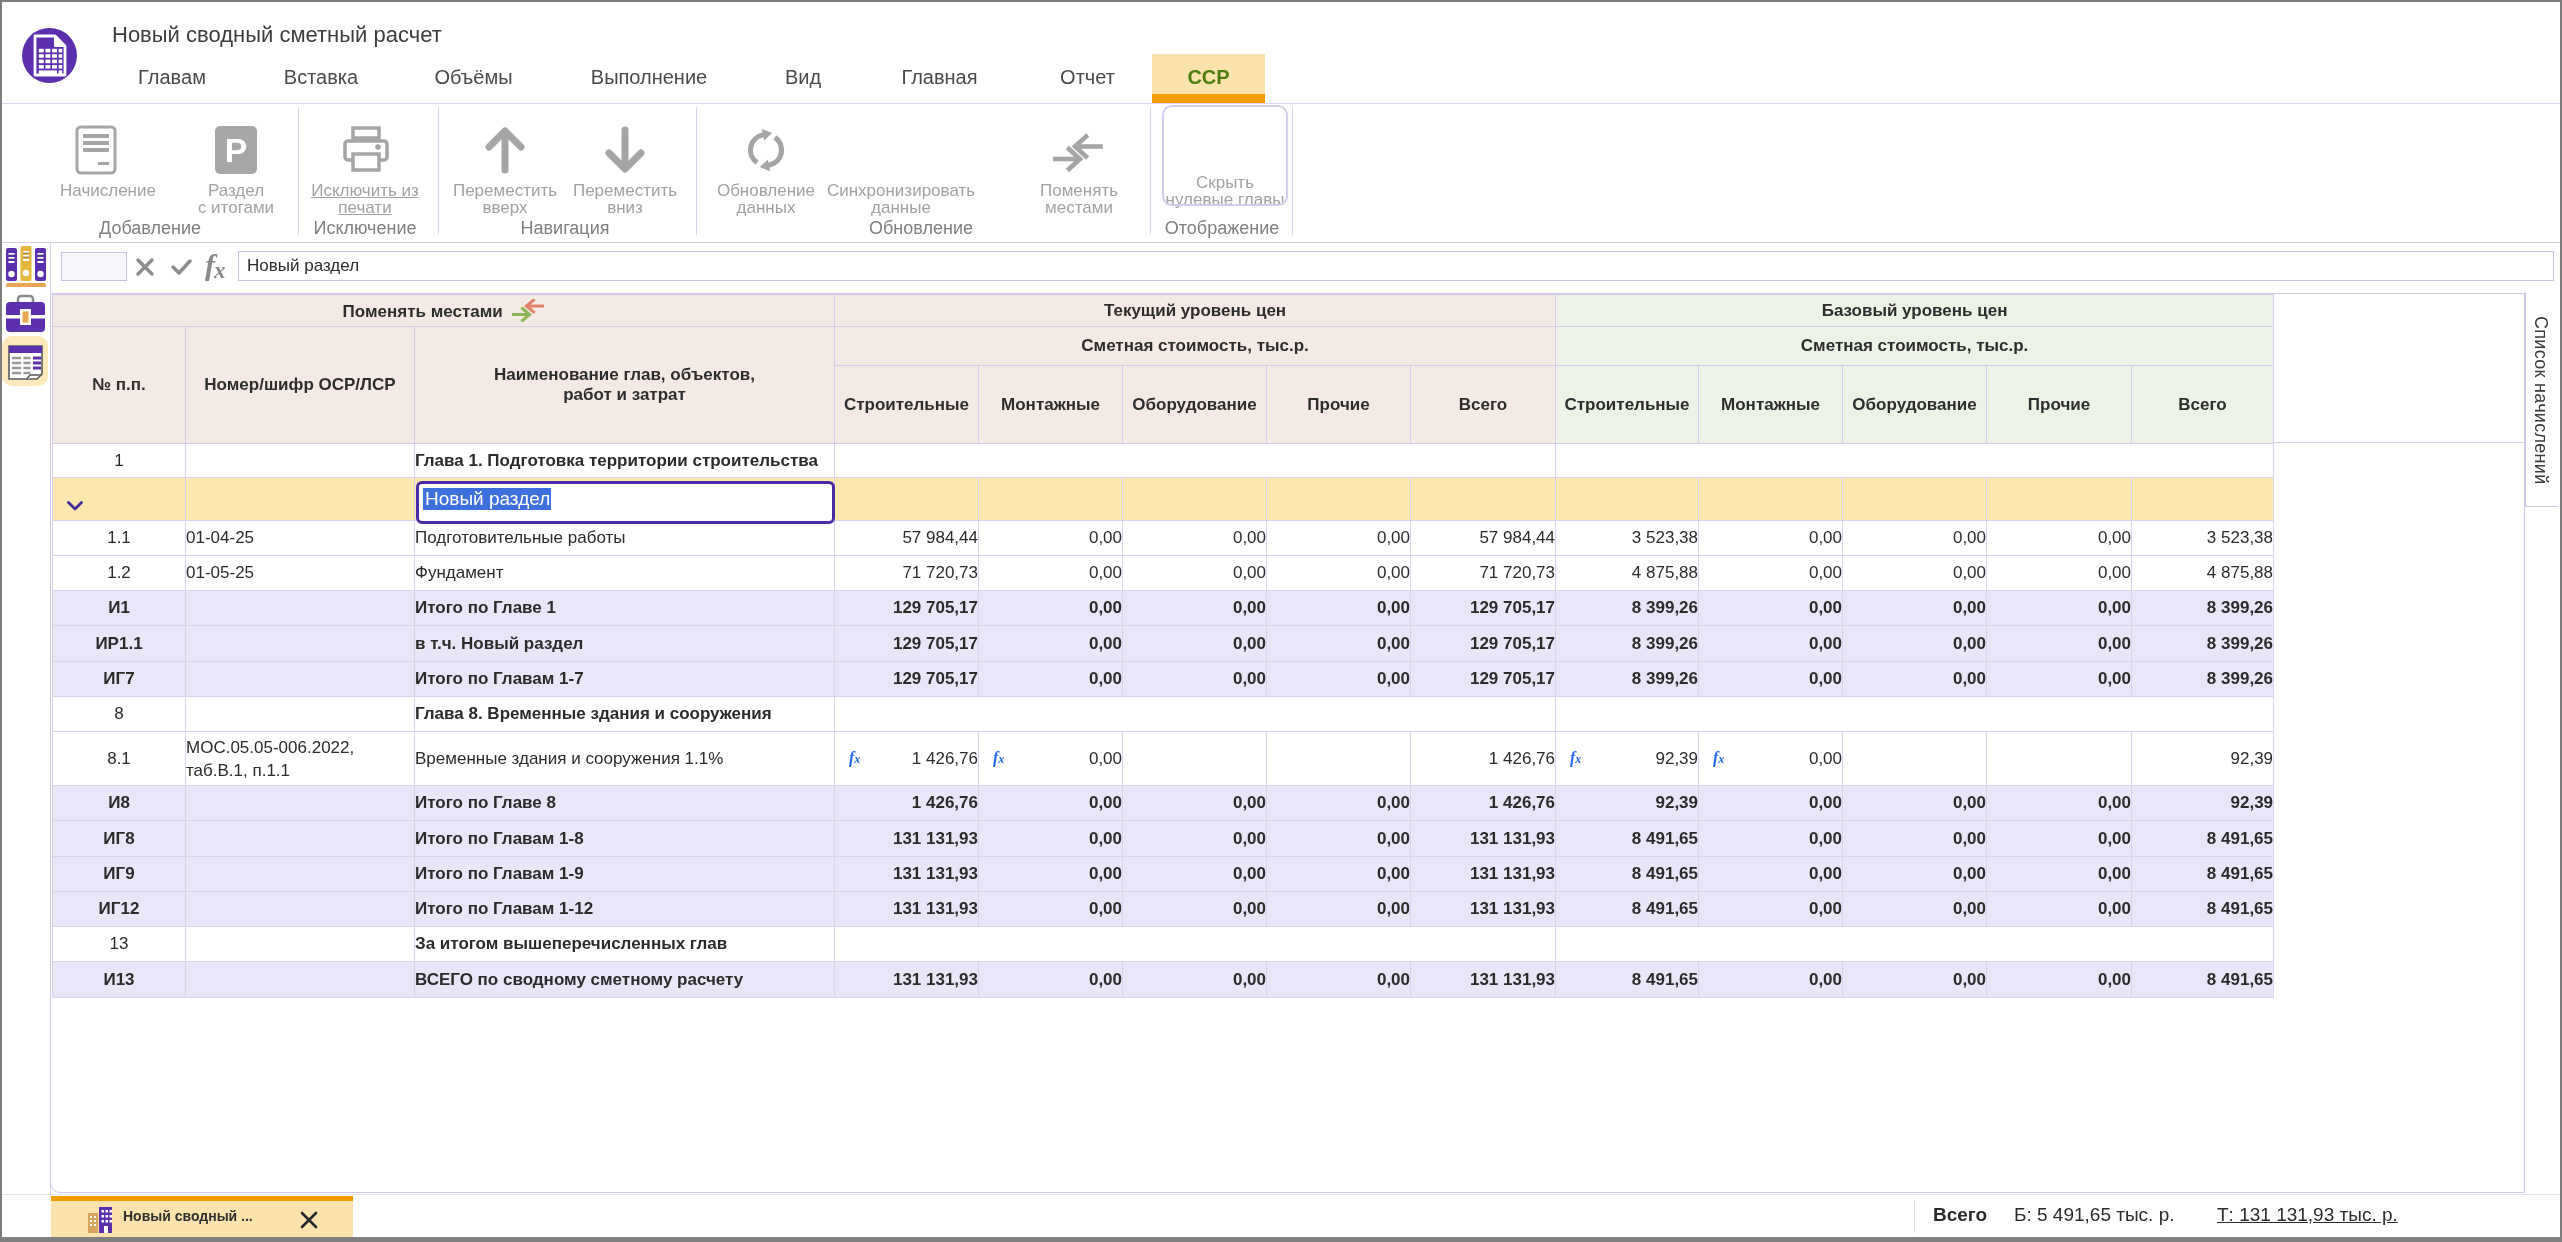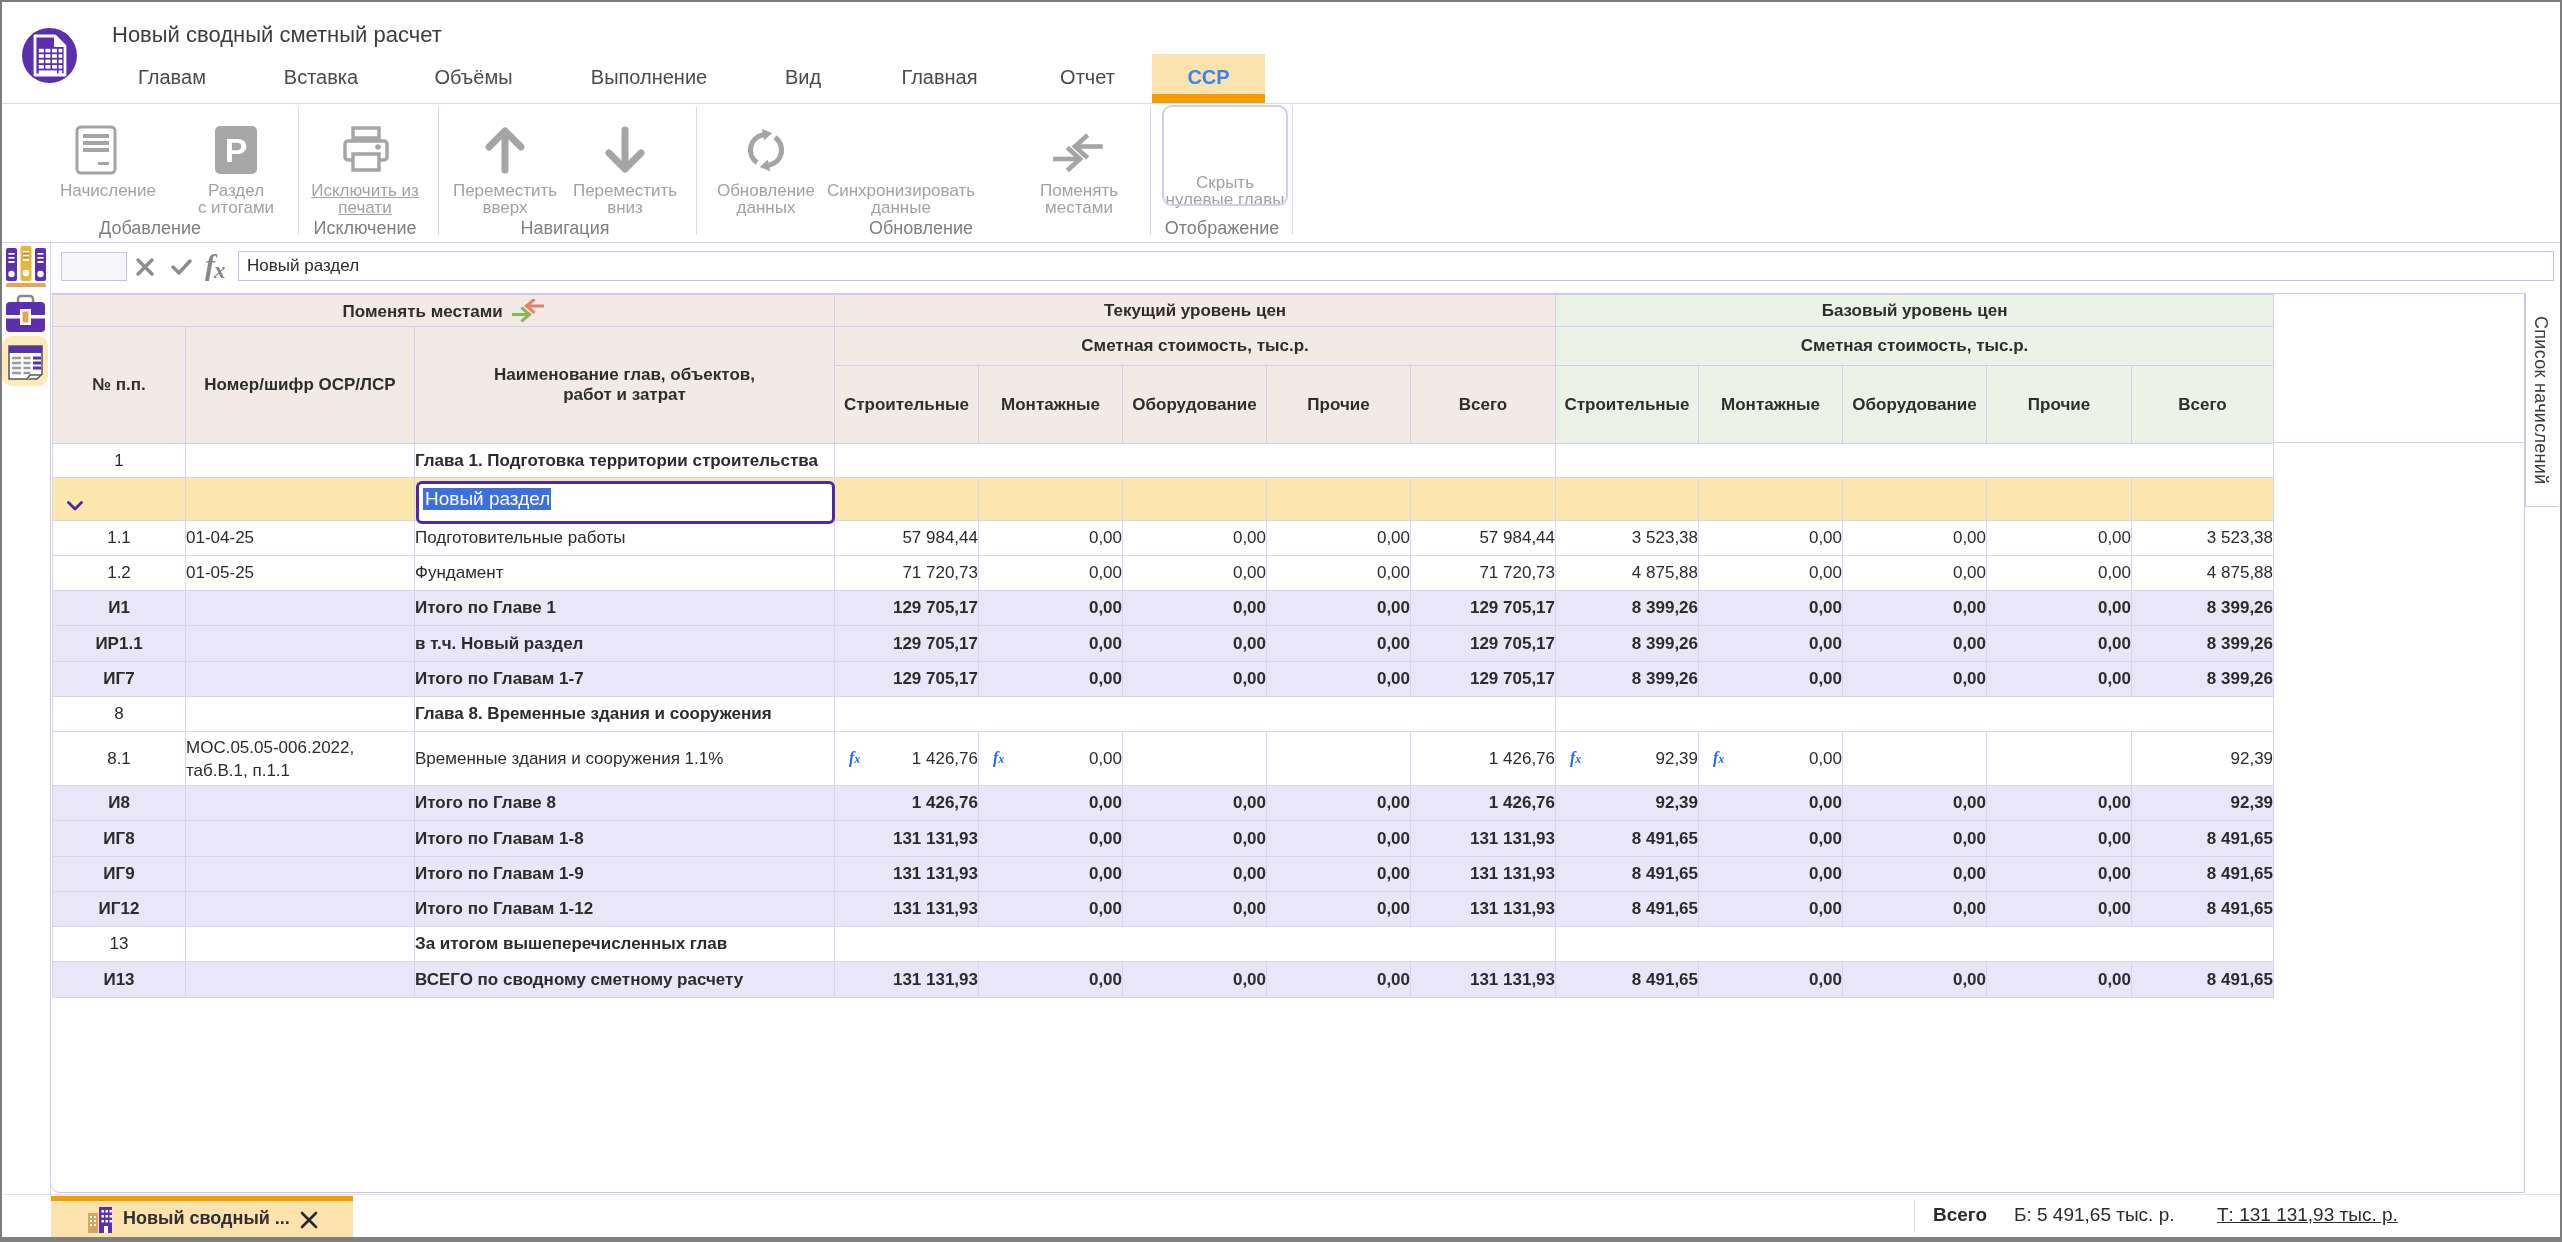--- a/index.html
+++ b/index.html
@@ -74,21 +74,21 @@
                 background:#3e70dd;color:#fff;padding:0 1px 1px 2px;}
 
   
   #righttab{left:2525px;top:292px;width:33px;height:215px;border-left:1px solid #cfc6ea;border-bottom:1px solid #cfc6ea;
             box-sizing:border-box;background:#fff;}
   #righttab span{position:absolute;left:4px;top:24px;writing-mode:vertical-rl;font-size:18px;color:#3a3a3a;letter-spacing:0.3px;}
 
   
   #botline{left:2px;top:1194px;width:2558px;height:1px;background:#e4e4ee;}
   #bottab{left:51px;top:1196px;width:302px;height:41px;background:#fce3ad;border-top:5px solid #f59d00;box-sizing:border-box;}
-  #bottab .txt{position:absolute;left:72px;top:7px;font-size:18px;font-weight:bold;color:#2f2f2f;}
+  #bottab .txt{position:absolute;left:72px;top:7px;font-size:14px;font-weight:bold;color:#2f2f2f;}
   #botsep{left:1914px;top:1200px;width:1px;height:33px;background:#e0e0e0;}
   .statustx{top:1204px;font-size:19px;color:#2b2b2b;}
 </style>
 </head>
 <body>
 <div class="abs" id="frame-top"></div>
 <div class="abs" id="frame-left"></div>
 <div class="abs" id="frame-right"></div>
 <div class="abs" id="frame-bottom"></div>
 
@@ -121,21 +121,21 @@
 
 <div class="abs" id="tab-active"></div>
 <div class="abs" id="tab-active-bar"></div>
 <div class="abs menutab" style="left:134px;width:76px;">Главам</div>
 <div class="abs menutab" style="left:281px;width:80px;">Вставка</div>
 <div class="abs menutab" style="left:432px;width:83px;">Объёмы</div>
 <div class="abs menutab" style="left:590px;width:118px;">Выполнение</div>
 <div class="abs menutab" style="left:785px;width:33px;">Вид</div>
 <div class="abs menutab" style="left:893px;width:93px;">Главная</div>
 <div class="abs menutab" style="left:1060px;width:55px;">Отчет</div>
-<div class="abs menutab" style="left:1152px;width:113px;font-weight:bold;color:#3b82f6;">ССР</div>
+<div class="abs menutab" style="left:1152px;width:113px;font-weight:bold;color:#4d7c0f;">ССР</div>
 <div class="abs" id="tabs-underline"></div>
 
 <svg class="abs ric" style="left:70px;" width="52" height="52" viewBox="0 0 52 52">
   <rect x="7" y="3" width="38" height="46" rx="4" fill="none" stroke="#a5a5a5" stroke-width="3"></rect>
   <g fill="#a5a5a5">
     <rect x="13" y="10" width="26" height="4"></rect>
     <rect x="13" y="17" width="26" height="4"></rect>
     <rect x="13" y="24" width="26" height="4"></rect>
     <rect x="28" y="38" width="11" height="3"></rect>
   </g>

